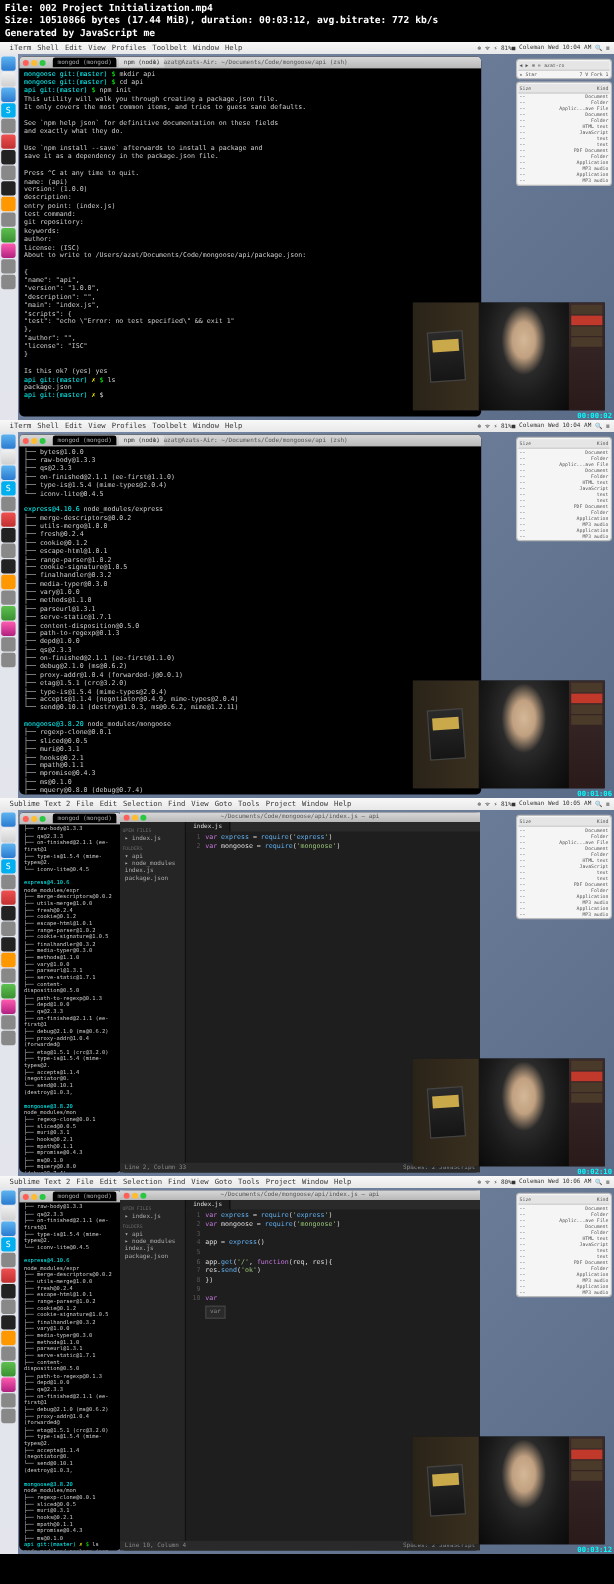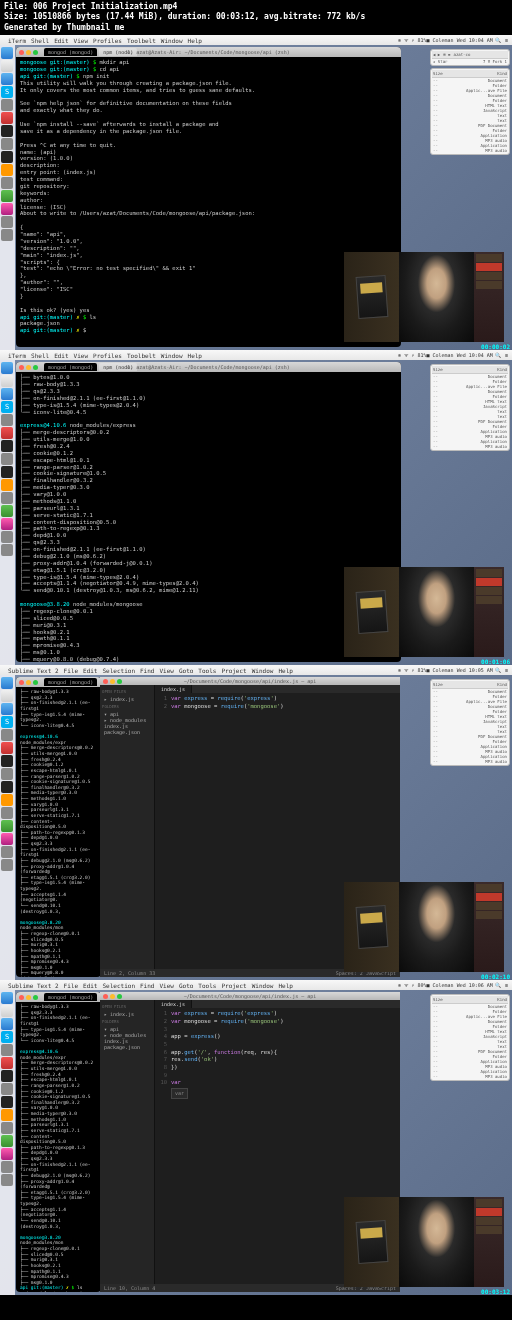--- a/index.html
+++ b/index.html
@@ -66,23 +66,23 @@
 .video-pip .shelf .red-box{background:#c0392b}
 .timecode{position:absolute;right:2px;bottom:0;font-size:6px;color:#0ff;font-weight:bold;z-index:25}
 .watermark{position:absolute;left:50%;top:50%;transform:translate(-50%,-50%);font-size:22px;font-weight:bold;color:#d4e800;font-family:Georgia,serif;z-index:30;letter-spacing:1px}
 .status-bar{position:absolute;bottom:0;left:0;right:0;height:8px;background:#2a2a2a;color:#888;font-size:5px;padding:1px 4px;display:flex;justify-content:space-between}
 .autocomplete{background:#2a2a2a;border:1px solid #444;padding:1px 3px;margin-top:1px;display:inline-block;color:#888;font-size:5px}
 </style>
 </head>
 <body>
 
 <div class="header">
-  <div>File: 006 Project Initialization.mp4</div>
+  <div>File: 002 Project Initialization.mp4</div>
   <div>Size: 10510866 bytes (17.44 MiB), duration: 00:03:12, avg.bitrate: 772 kb/s</div>
-  <div>Generated by Thumbnail me</div>
+  <div>Generated by JavaScript me</div>
 </div>
 
 <div class="frame">
   <div class="menubar">
     <span class="apple"></span>
     <span class="menu-item">iTerm</span>
     <span class="menu-item">Shell</span>
     <span class="menu-item">Edit</span>
     <span class="menu-item">View</span>
     <span class="menu-item">Profiles</span>

